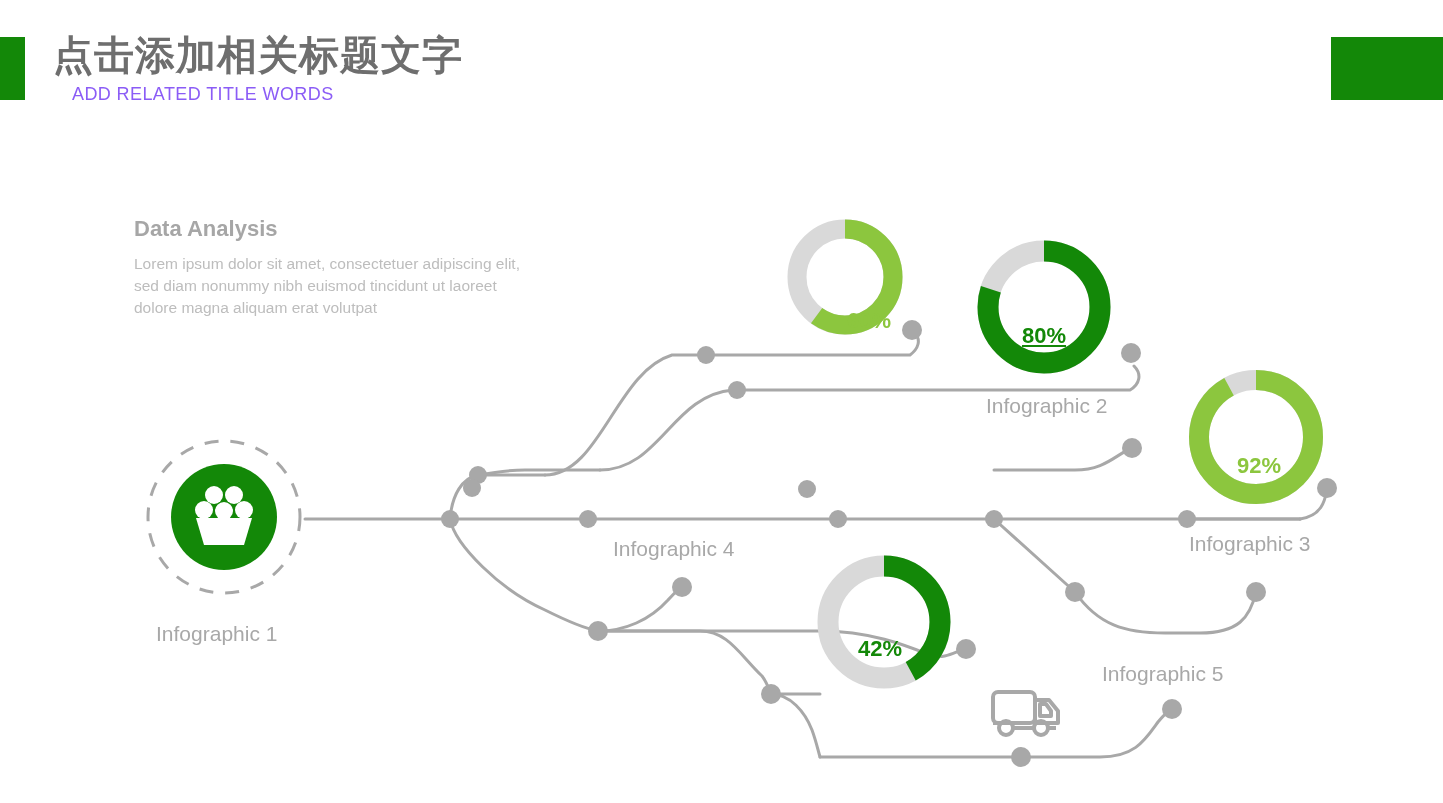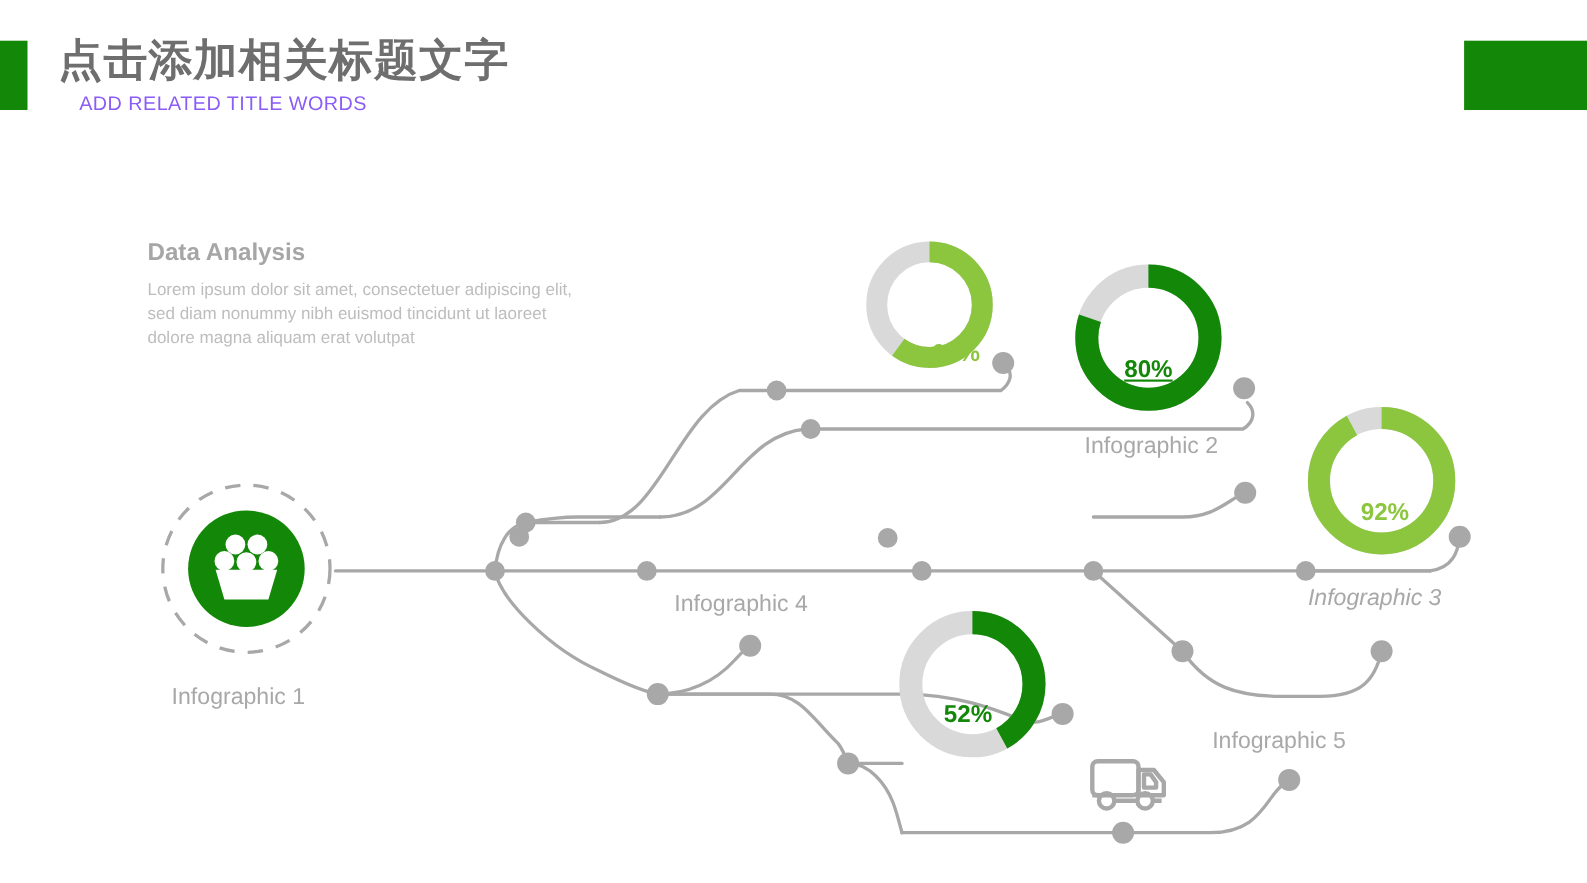--- a/index.html
+++ b/index.html
@@ -84,21 +84,21 @@
 
   
   .node-label {
     position: absolute;
     font-size: 21px;
     color: #a8a8a8;
     white-space: nowrap;
   }
   #label-infographic-1 { left: 156px; top: 622px; text-align: right; }
   #label-infographic-2 { left: 986px; top: 394px; text-align: right; }
-  #label-infographic-3 { left: 1189px; top: 532px; font-style: italic; }
+  #label-infographic-3 { left: 1189px; top: 532px; }
   #label-infographic-4 { left: 613px; top: 537px; }
   #label-infographic-5 { left: 1102px; top: 662px; }
 
   
   .donut-value {
     position: absolute;
     font-size: 22px;
     font-weight: bold;
     white-space: nowrap;
   }
@@ -220,19 +220,19 @@
 
   <g>
     <circle cx="884" cy="622" r="56" fill="none" stroke="#d9d9d9" stroke-width="21"></circle>
     <circle cx="884" cy="622" r="56" fill="none" stroke="#138808" stroke-width="21" stroke-dasharray="147.8 204.1" transform="rotate(-90 884 622)"></circle>
   </g>
 </svg>
 
 <div class="donut-value" id="donut-value-60">60%</div>
 <div class="donut-value" id="donut-value-80">80%</div>
 <div class="donut-value" id="donut-value-92">92%</div>
-<div class="donut-value" id="donut-value-42">52%</div>
+<div class="donut-value" id="donut-value-42">42%</div>
 
 <div class="node-label" id="label-infographic-1">Infographic 1</div>
 <div class="node-label" id="label-infographic-2">Infographic 2</div>
 <div class="node-label" id="label-infographic-3">Infographic 3</div>
 <div class="node-label" id="label-infographic-4">Infographic 4</div>
 <div class="node-label" id="label-infographic-5">Infographic 5</div>
 
 </body></html>

